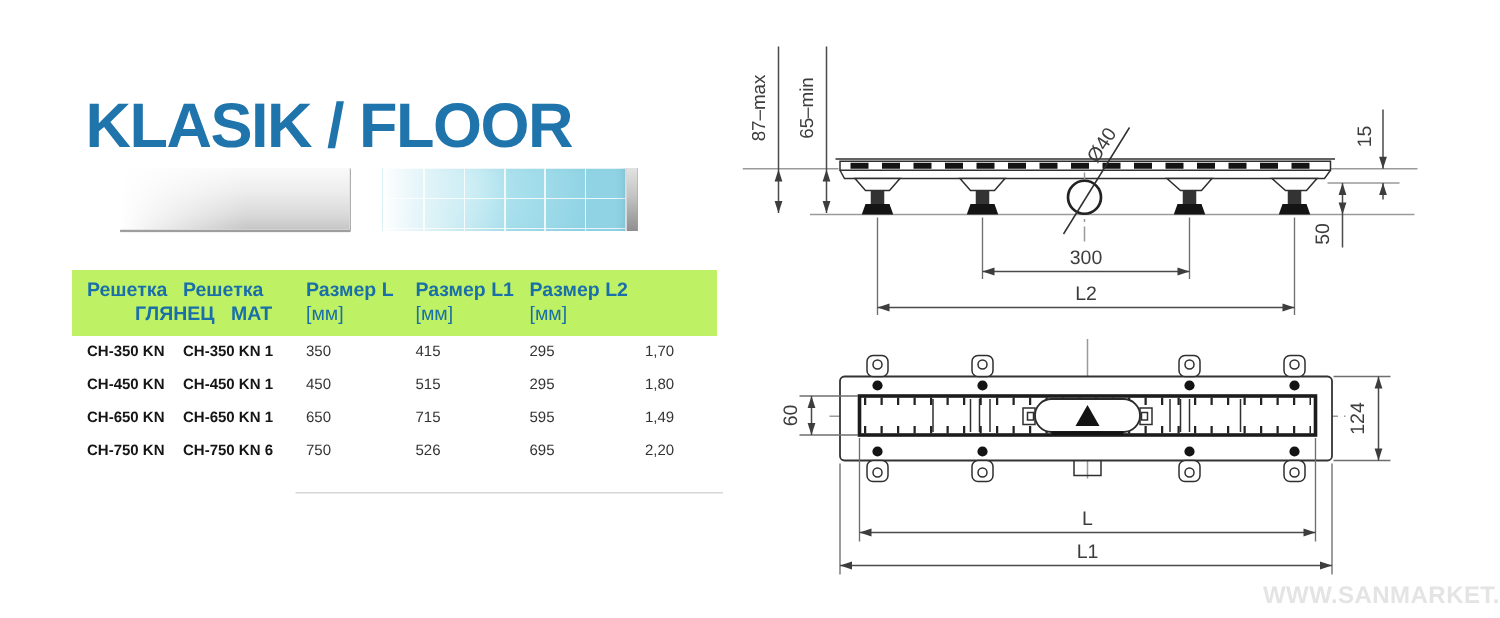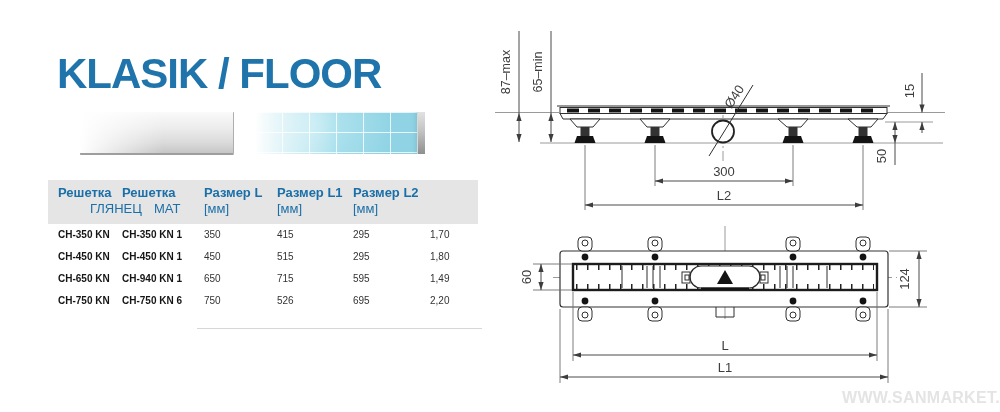--- a/index.html
+++ b/index.html
@@ -3,21 +3,21 @@
 <meta charset="utf-8">
 <style>
   html,body{margin:0;padding:0;}
   body{
     width:1000px;height:412px;position:relative;overflow:hidden;
     background:#ffffff;font-family:"Liberation Sans",sans-serif;
     -webkit-font-smoothing:antialiased;
   }
   
   .title{
-    position:absolute;left:57px;top:50px;
+    position:absolute;left:57px;top:60px;
     font-size:42px;font-weight:700;letter-spacing:-1px;
     color:#1e74ab;white-space:nowrap;
   }
   .bar-gloss{
     position:absolute;left:80px;top:112px;width:153px;height:41px;
     background:linear-gradient(to bottom,#fafafa 0%,#ececec 40%,#dadada 75%,#c6c6c6 100%);
     border-right:1px solid #aeaeae;border-bottom:2px solid #9e9e9e;
     border-radius:1px;
   }
   .bar-gloss::after{
@@ -39,27 +39,27 @@
   }
   .bar-mat .steel-edge{
     position:absolute;right:0;top:0;bottom:0;width:7px;z-index:1;
     background:linear-gradient(to bottom,#e2e2e2 0%,#c3c3c3 45%,#8f8f8f 100%);
     border-left:1px solid #d8d8d8;
   }
   
   .spec-table{position:absolute;left:48px;top:180px;width:430px;}
   .thead{
     display:grid;grid-template-columns:64px 82px 73px 76px 77px 58px;
-    background:#e5e5e5;padding:5px 0 6px 0;color:#1b6fa8;
+    background:#bef264;padding:5px 0 6px 0;color:#1b6fa8;
     font-size:13px;line-height:1.25;
   }
   .hcell{padding-left:10px;}
   .hcell .lab{display:block;font-weight:700;}
   .hcell .sub{display:block;font-weight:400;}
-  .hcell.strong .sub{font-weight:400;padding-left:32px;}
+  .hcell.strong .sub{font-weight:700;padding-left:32px;}
   .trow{
     display:grid;grid-template-columns:64px 82px 73px 76px 77px 58px;
     height:22px;align-items:center;font-size:10px;color:#333;
   }
   .trow:first-of-type{margin-top:7px;}
   .tcell{padding-left:10px;white-space:nowrap;}
   .tcell.b{font-weight:700;color:#151515;}
   .table-endline{
     position:absolute;left:197px;top:328px;width:285px;height:1px;background:#d7d7d7;
   }
@@ -129,21 +129,21 @@
   <div class="trow">
     <span class="tcell b">CH-450 KN</span>
     <span class="tcell b">CH-450 KN 1</span>
     <span class="tcell">450</span>
     <span class="tcell">515</span>
     <span class="tcell">295</span>
     <span class="tcell">1,80</span>
   </div>
   <div class="trow">
     <span class="tcell b">CH-650 KN</span>
-    <span class="tcell b">CH-940 KN 1</span>
+    <span class="tcell b">CH-650 KN 1</span>
     <span class="tcell">650</span>
     <span class="tcell">715</span>
     <span class="tcell">595</span>
     <span class="tcell">1,49</span>
   </div>
   <div class="trow">
     <span class="tcell b">CH-750 KN</span>
     <span class="tcell b">CH-750 KN 6</span>
     <span class="tcell">750</span>
     <span class="tcell">526</span>

